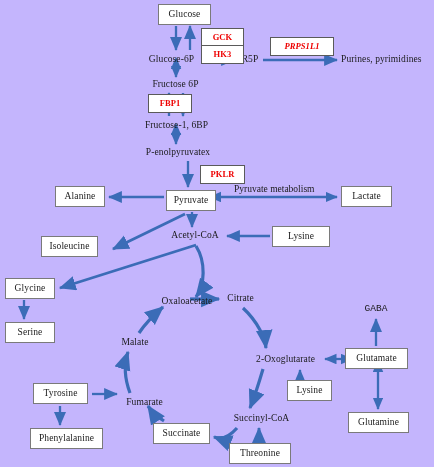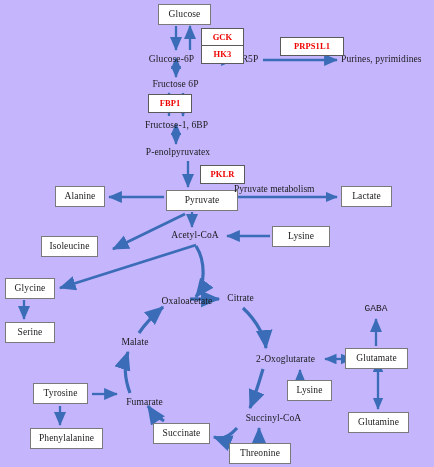--- a/index.html
+++ b/index.html
@@ -118,21 +118,21 @@
     </div>
 
   <div class="node plain" style="left:139px;top:119px;width:75px;height:14px;">
     <span>Fructose-1, 6BP</span>
     </div>
 
   <div class="node plain" style="left:139px;top:146px;width:78px;height:14px;">
     <span>P-enolpyruvatex</span>
     </div>
 
-  <div class="node boxed" style="left:166px;top:190px;width:72px;height:21px;text-align:center;">
+  <div class="node boxed" style="left:166px;top:190px;width:50px;height:21px;text-align:center;">
     <span>Pyruvate</span>
     </div>
 
   <div class="node boxed" style="left:55px;top:186px;width:50px;height:21px;">
     <span>Alanine</span>
     </div>
 
   <div class="node boxed" style="left:341px;top:186px;width:51px;height:21px;">
     <span>Lactate</span>
     </div>
@@ -190,21 +190,21 @@
     </div>
 
   <div class="node plain" style="left:121px;top:396px;width:47px;height:14px;">
     <span>Fumarate</span>
     </div>
 
   <div class="node boxed" style="left:153px;top:423px;width:57px;height:21px;">
     <span>Succinate</span>
     </div>
 
-  <div class="node plain" style="left:240px;top:412px;width:67px;height:14px;">
+  <div class="node plain" style="left:228px;top:412px;width:67px;height:14px;">
     <span>Succinyl-CoA</span>
     </div>
 
   <div class="node boxed" style="left:229px;top:443px;width:62px;height:21px;">
     <span>Threonine</span>
     </div>
 
   <div class="node boxed" style="left:33px;top:383px;width:55px;height:21px;">
     <span>Tyrosine</span>
     </div>
@@ -214,21 +214,21 @@
     </div>
 
   <div class="node gene" style="left:201px;top:28px;width:41px;height:17px;">
     <span>GCK</span>
     </div>
 
   <div class="node gene" style="left:201px;top:45px;width:41px;height:17px;">
     <span>HK3</span>
     </div>
 
-  <div class="node gene" style="left:280px;top:37px;width:62px;height:17px;">
+  <div class="node gene" style="left:270px;top:37px;width:62px;height:17px;font-style:italic;">
     <span>PRPS1L1</span>
     </div>
 
   <div class="node gene" style="left:148px;top:94px;width:42px;height:17px;">
     <span>FBP1</span>
     </div>
 
   <div class="node gene" style="left:200px;top:165px;width:43px;height:17px;">
     <span>PKLR</span>
     </div>

